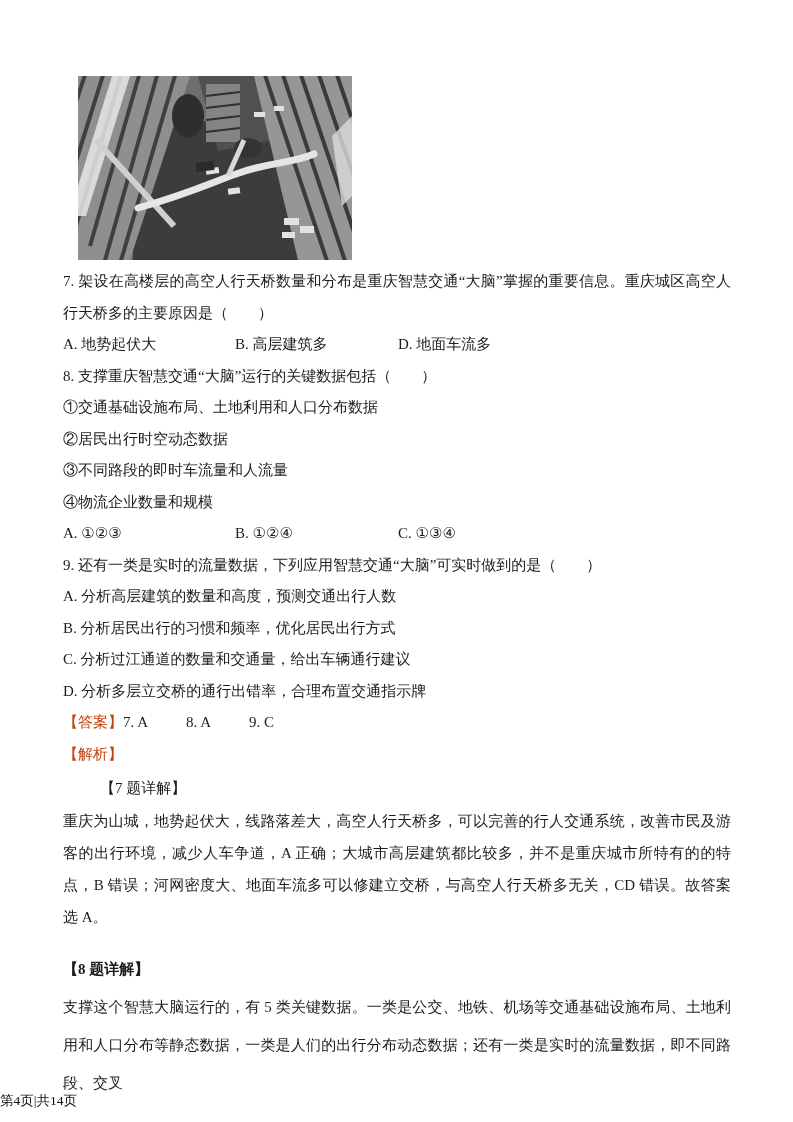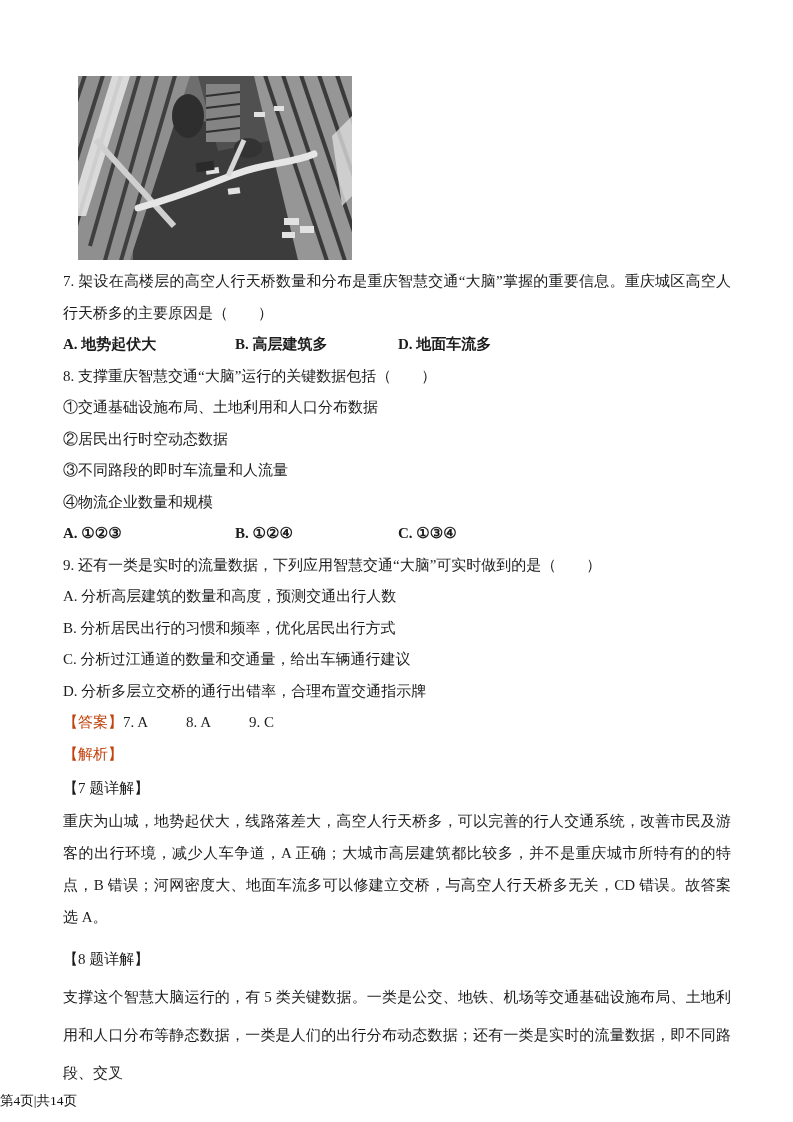--- a/index.html
+++ b/index.html
@@ -24,28 +24,27 @@
     font-size:15px;
     line-height:31.5px;
     text-align:justify;
   }
   .stem{text-align:justify;}
   .options-row{
     display:grid;
     grid-template-columns:172px 163px 163px auto;
     font-size:15px;
     line-height:31.5px;
-    font-weight:bold;
   }
   .opt{white-space:nowrap;}
   .blue{color:#c2410c;}
   .answers .ans-item{display:inline-block;margin-right:38px;}
-  .exp-title{margin-top:3px;}
+  .exp-title{margin-top:3px;margin-left:37px;}
   .exp-body{line-height:32px;}
-  .exp8-title{margin-top:11px;}
+  .exp8-title{margin-top:21px;font-weight:bold;}
   .exp8-body{line-height:38px;margin-top:3px;}
   .footer{
     position:absolute;top:1092px;left:0;width:100%;
     text-align:left;font-size:13.5px;color:#111;
     line-height:18px;
   }
 </style>
 </head>
 <body>
 

